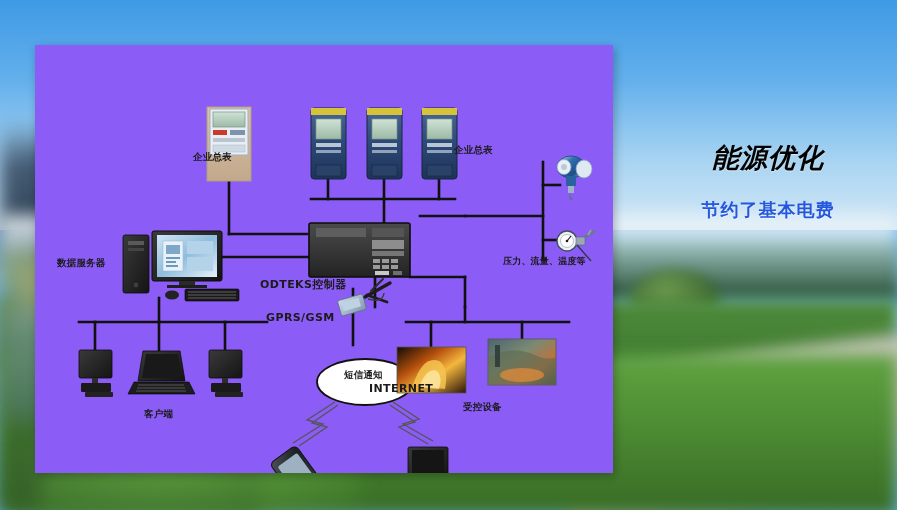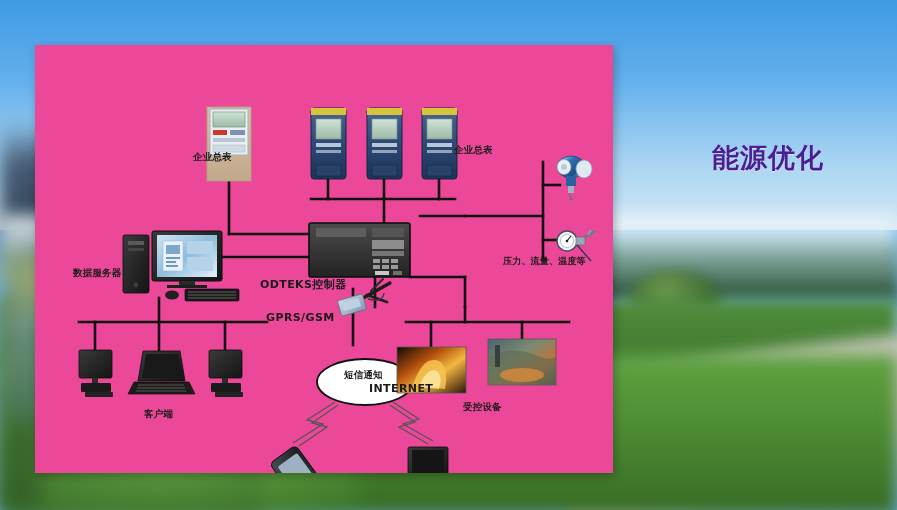--- a/index.html
+++ b/index.html
@@ -40,39 +40,40 @@
   .grasspatchA{left:40px;top:400px;width:320px;height:120px;
        background:radial-gradient(ellipse at 40% 50%,#5fa23f,rgba(70,130,50,0));filter:blur(10px);}
   .yellowish{left:10px;top:260px;width:120px;height:70px;
        background:radial-gradient(ellipse at 50% 50%,rgba(206,182,96,.8),rgba(206,182,96,0));filter:blur(9px);}
   .waterstrip{left:0;top:300px;width:130px;height:120px;
        background:linear-gradient(180deg,rgba(120,155,155,.7),rgba(80,120,120,.5));filter:blur(11px);}
 
   
   #panel{
     position:absolute;left:35px;top:45px;width:578px;height:428px;
-    background:#ec4899;box-shadow:2px 3px 9px rgba(0,0,0,.28);
+    background:#8b5cf6;box-shadow:2px 3px 9px rgba(0,0,0,.28);
   }
   #diagram{position:absolute;inset:0;}
   #diagram svg{position:absolute;left:0;top:0;}
 
   
   .dlabel{
     position:absolute;color:#1b1b1b;font-weight:bold;
     font-family:"DejaVu Sans","Liberation Sans",sans-serif;
     white-space:nowrap;letter-spacing:.2px;
   }
   .dlabel.cn{font-size:9.5px;}
   .dlabel.lat{font-size:11px;letter-spacing:.4px;}
 
   
   #sidetext{position:absolute;left:648px;top:140px;width:240px;text-align:center;}
   #sidetext .title{
-    font-size:27px;font-weight:bold;color:#4c1d95;letter-spacing:1px;
+    font-size:27px;font-weight:bold;color:#000000;letter-spacing:1px;
     text-shadow:0 1px 1px rgba(255,255,255,.55);
+    font-style:italic;
   }
   #sidetext .line{
     font-size:18px;font-weight:bold;color:#2457dd;margin-top:22px;letter-spacing:1px;
     text-shadow:0 1px 1px rgba(255,255,255,.5);
   }
   #sidetext .line.second{margin-top:14px;}
 </style>
 </head>
 <body>
 
@@ -366,25 +367,26 @@
         <g fill="#3a3a3a">
           <rect x="371" y="440" width="42" height="2.4"></rect>
             <rect x="371" y="444" width="42" height="2.4"></rect>
         </g>
       </g>
     </svg>
 
     <div class="dlabel cn" style="left:158px;top:106px;">企业总表</div>
     <div class="dlabel cn" style="left:419px;top:99px;">企业总表</div>
     <div class="dlabel cn" style="left:468px;top:210px;font-size:9px;">压力、流量、温度等</div>
-    <div class="dlabel cn" style="left:22px;top:222px;margin-left:16px;">数据服务器</div>
+    <div class="dlabel cn" style="left:22px;top:212px;">数据服务器</div>
     <div class="dlabel lat" style="left:225px;top:232px;">ODTEKS控制器</div>
     <div class="dlabel lat" style="left:231px;top:266px;">GPRS/GSM</div>
     <div class="dlabel cn" style="left:309px;top:324px;">短信通知</div>
     <div class="dlabel lat" style="left:306px;top:337px;padding-left:28px;">INTERNET</div>
     <div class="dlabel cn" style="left:109px;top:363px;">客户端</div>
     <div class="dlabel cn" style="left:428px;top:356px;">受控设备</div>
   </div>
 </div>
 
 <div id="sidetext">
   <div class="title">能源优化</div>
+  <div class="line">节约了基本电费</div>
 </div>
 
 </body></html>

